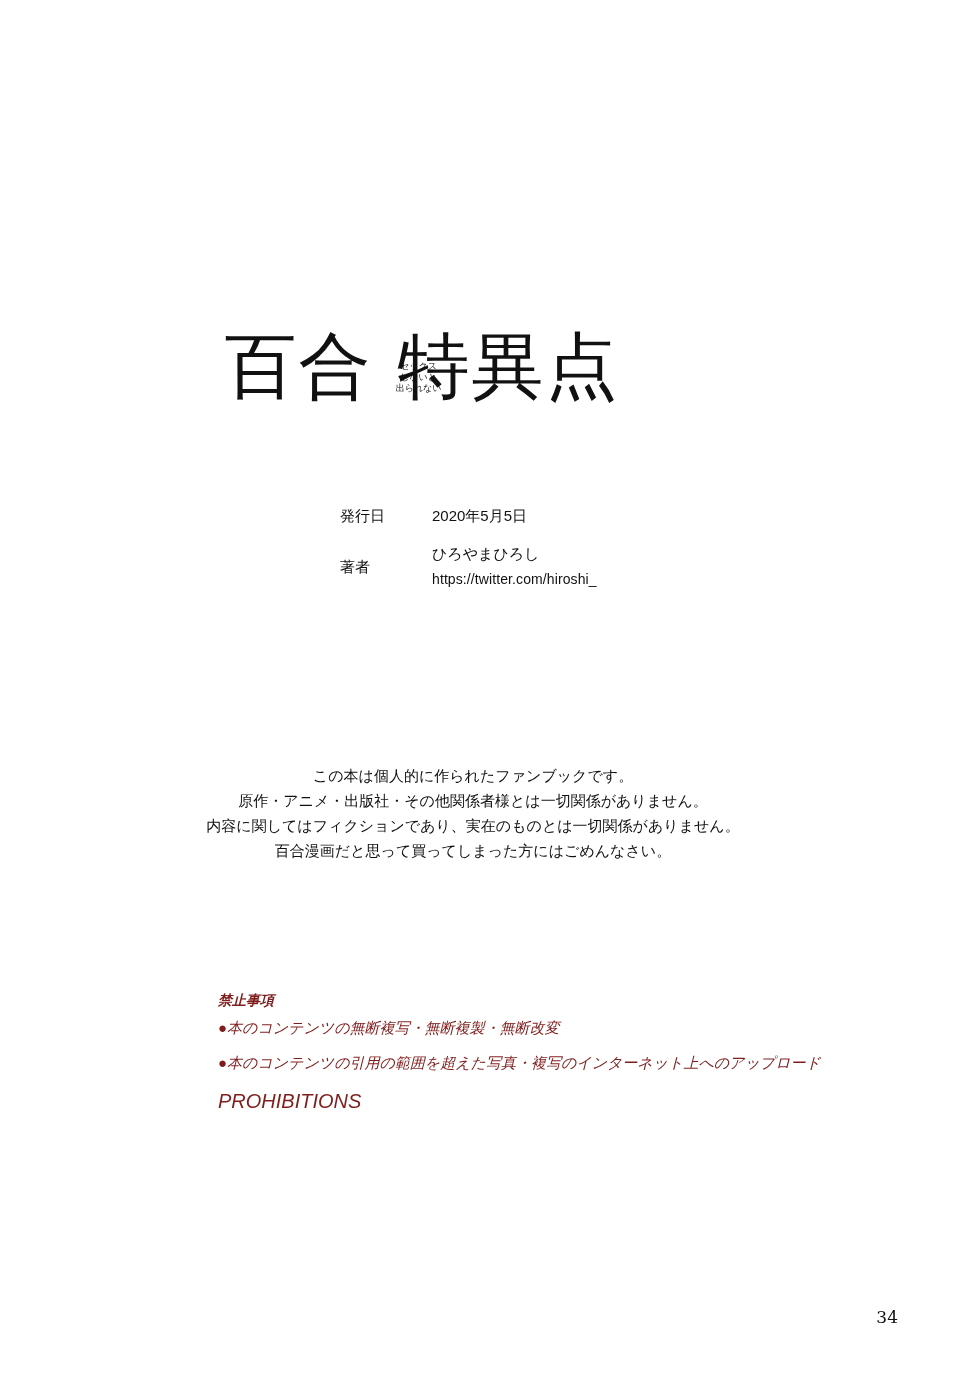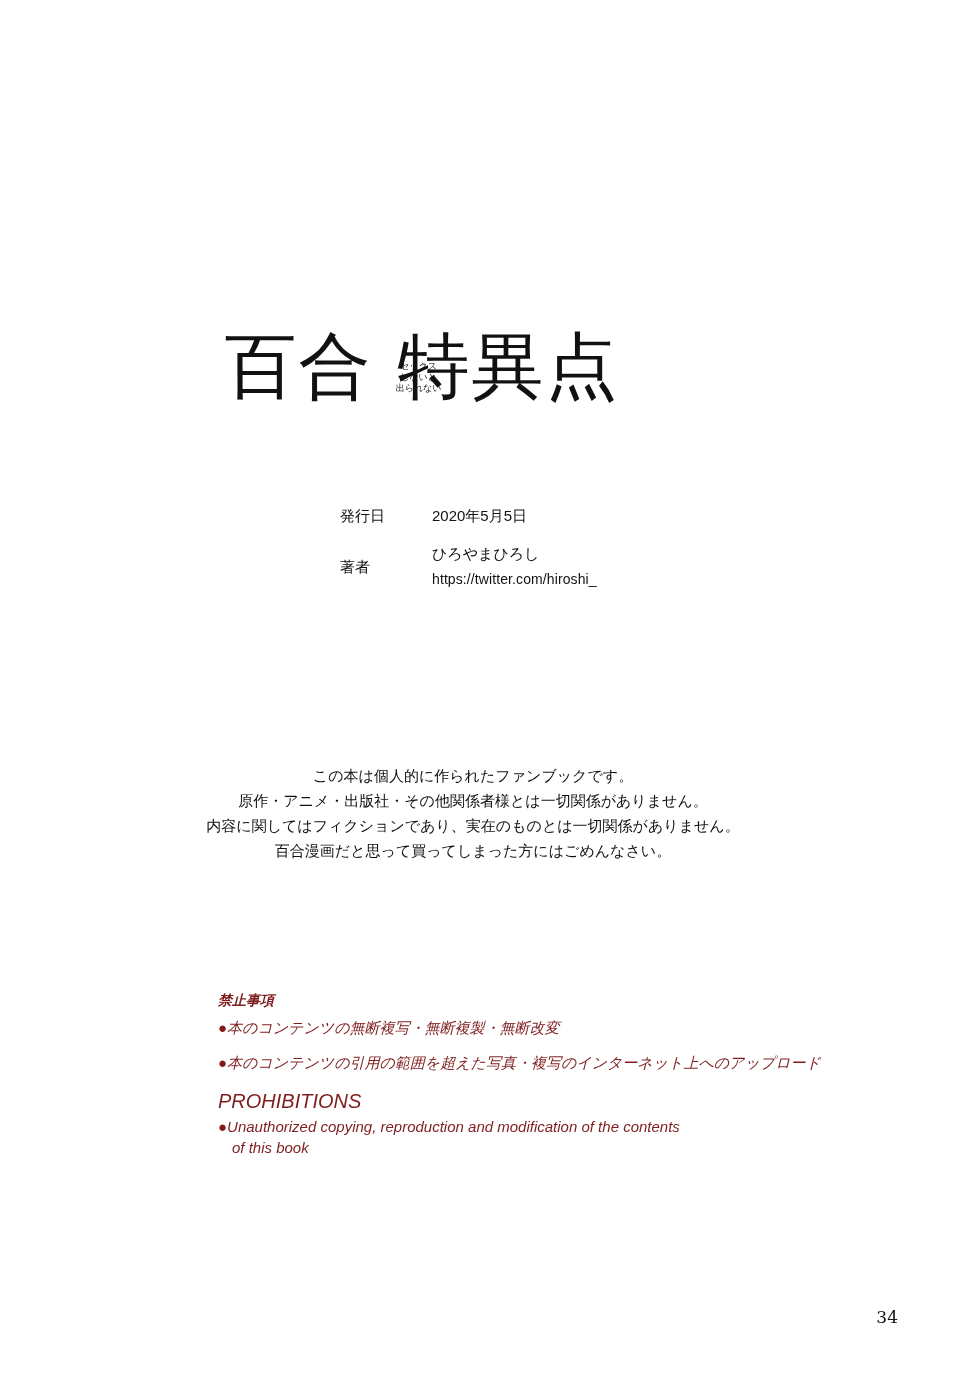--- a/index.html
+++ b/index.html
@@ -198,20 +198,16 @@
   <div>百合漫画だと思って買ってしまった方にはごめんなさい。</div>
 </div>
 
 <div class="prohibitions">
   <div class="proh-heading">禁止事項</div>
   <div class="proh-item">●本のコンテンツの無断複写・無断複製・無断改変</div>
   <div class="proh-item">●本のコンテンツの引用の範囲を超えた写真・複写のインターネット上へのアップロード</div>
 
   <div class="proh-heading-en">PROHIBITIONS</div>
 
-  <div class="proh-item">
-    <span>●Unauthorized copying, reproduction and modification of the contents</span>
-    <span class="cont">of this book</span>
-  </div>
 
 </div>
 
 <div class="page-number">34</div>
 
 </body></html>

